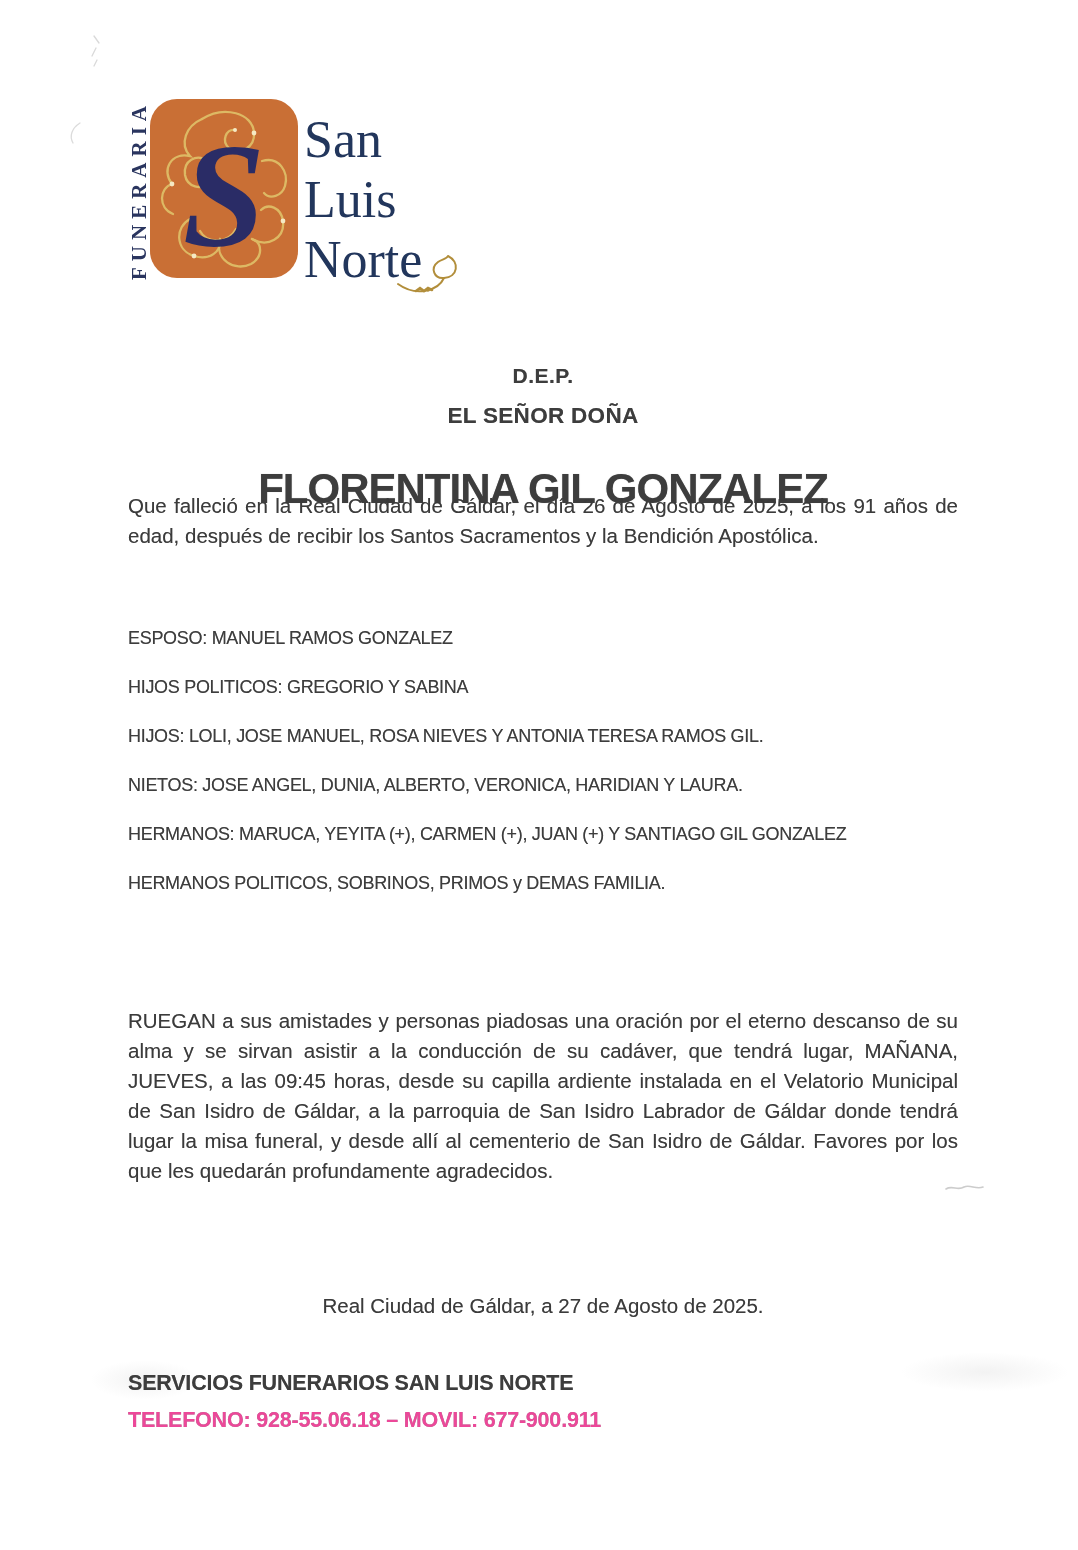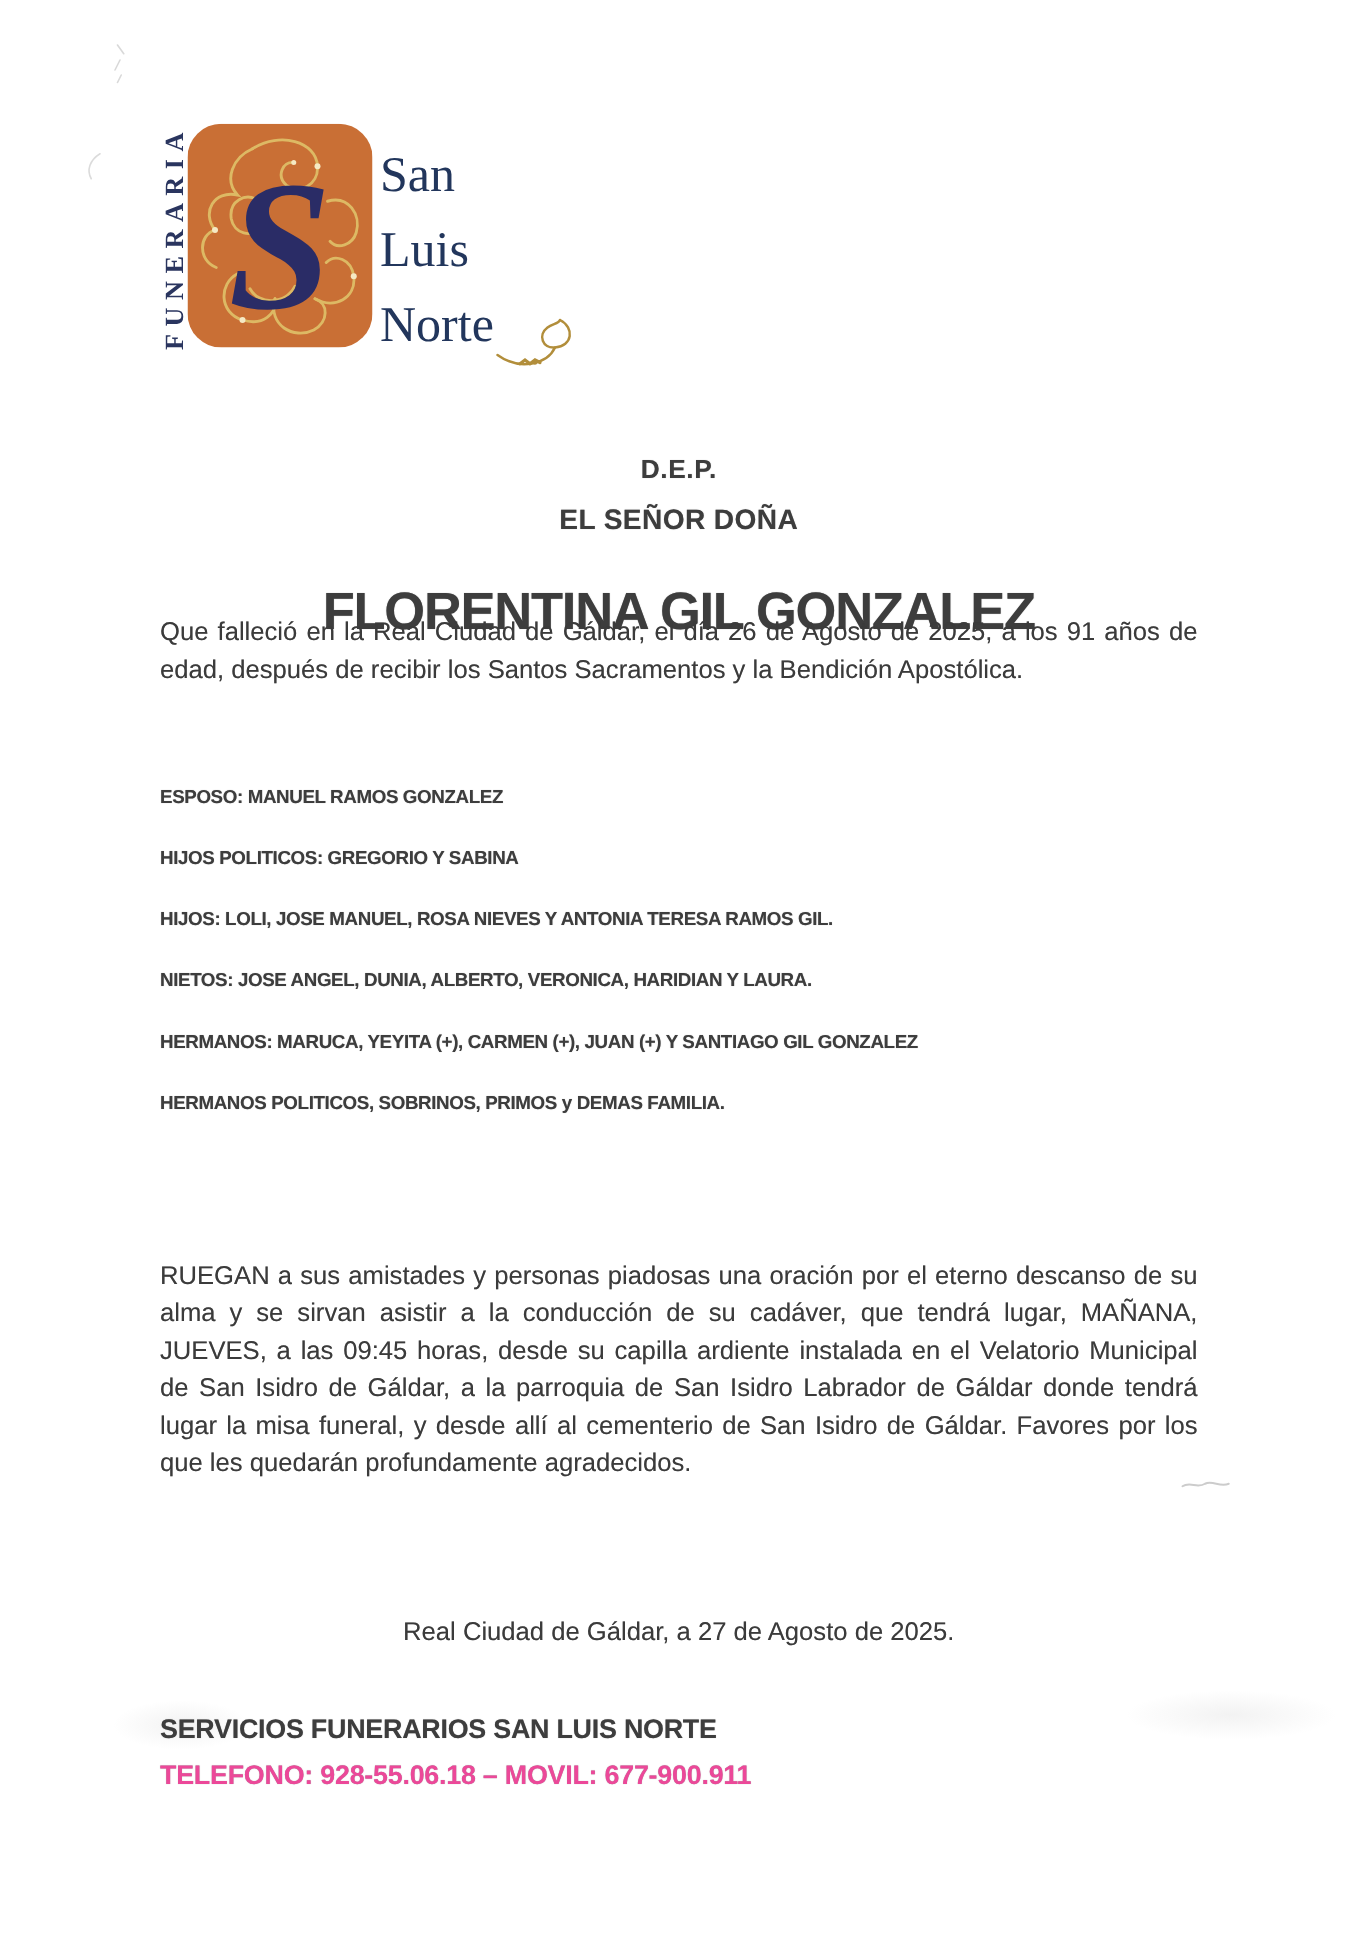--- a/index.html
+++ b/index.html
@@ -23,21 +23,21 @@
     transform:rotate(-90deg) translateX(-176px);
     transform-origin:top left;
     font-family:"Liberation Serif", serif;
     font-size:21px; font-weight:bold; letter-spacing:6px;
     color:#2A355F; text-align:center; line-height:26px;
   }
   .logo-box { left:150px; top:99px; }
   .logo-brand {
     left:304px; top:110px; width:220px;
     font-family:"Liberation Serif", serif;
-    font-size:40px; line-height:60px;
+    font-size:52px; line-height:60px;
     color:#22365C;
   }
   .logo-flourish { left:392px; top:246px; }
 
   
   .h-dep       { top:323px; font-size:21px;   font-weight:bold; line-height:30px; letter-spacing:.5px; color:#3d3d3d; text-shadow:0 0 .6px rgba(61,61,61,.55); }
   .h-honorific { top:363px; font-size:22.5px; font-weight:bold; line-height:30px; letter-spacing:.3px; color:#3d3d3d; text-shadow:0 0 .6px rgba(61,61,61,.55); }
   .h-name      { top:428px; font-size:42px;   font-weight:bold; line-height:46px; letter-spacing:-1px; color:#3d3d3d; text-shadow:0 0 .7px rgba(61,61,61,.6); }
 
   
@@ -45,21 +45,21 @@
     font-size:20.5px; line-height:30px;
     text-align:justify; color:#3b3b3b;
     text-shadow:0 0 .5px rgba(59,59,59,.45);
   }
   .intro   { top:491px; }
   .request { top:1006px; }
   .para .b { font-weight:normal; }
 
   .family { top:623px; }
   .family-line {
-    font-size:15px; font-weight:bold; line-height:30px;
+    font-size:18px; font-weight:normal; line-height:30px;
     letter-spacing:-.3px; margin-bottom:19px; color:#3d3d3d;
     text-shadow:0 0 .6px rgba(61,61,61,.55);
   }
 
   .dateline { top:1253px; font-size:20.5px; line-height:30px; color:#3b3b3b; text-shadow:0 0 .5px rgba(59,59,59,.45); }
   .company  { top:1355px; font-size:21.5px; font-weight:bold; line-height:30px; letter-spacing:-.2px; color:#3d3d3d; text-shadow:0 0 .6px rgba(61,61,61,.55);margin-top:13px; }
   .phones   { top:1405px; font-size:21.5px; font-weight:bold; line-height:30px; letter-spacing:-.2px; color:#ec4899; text-shadow:0 0 .6px rgba(61,61,61,.55); }
 
   
   .artifact { pointer-events:none; }

